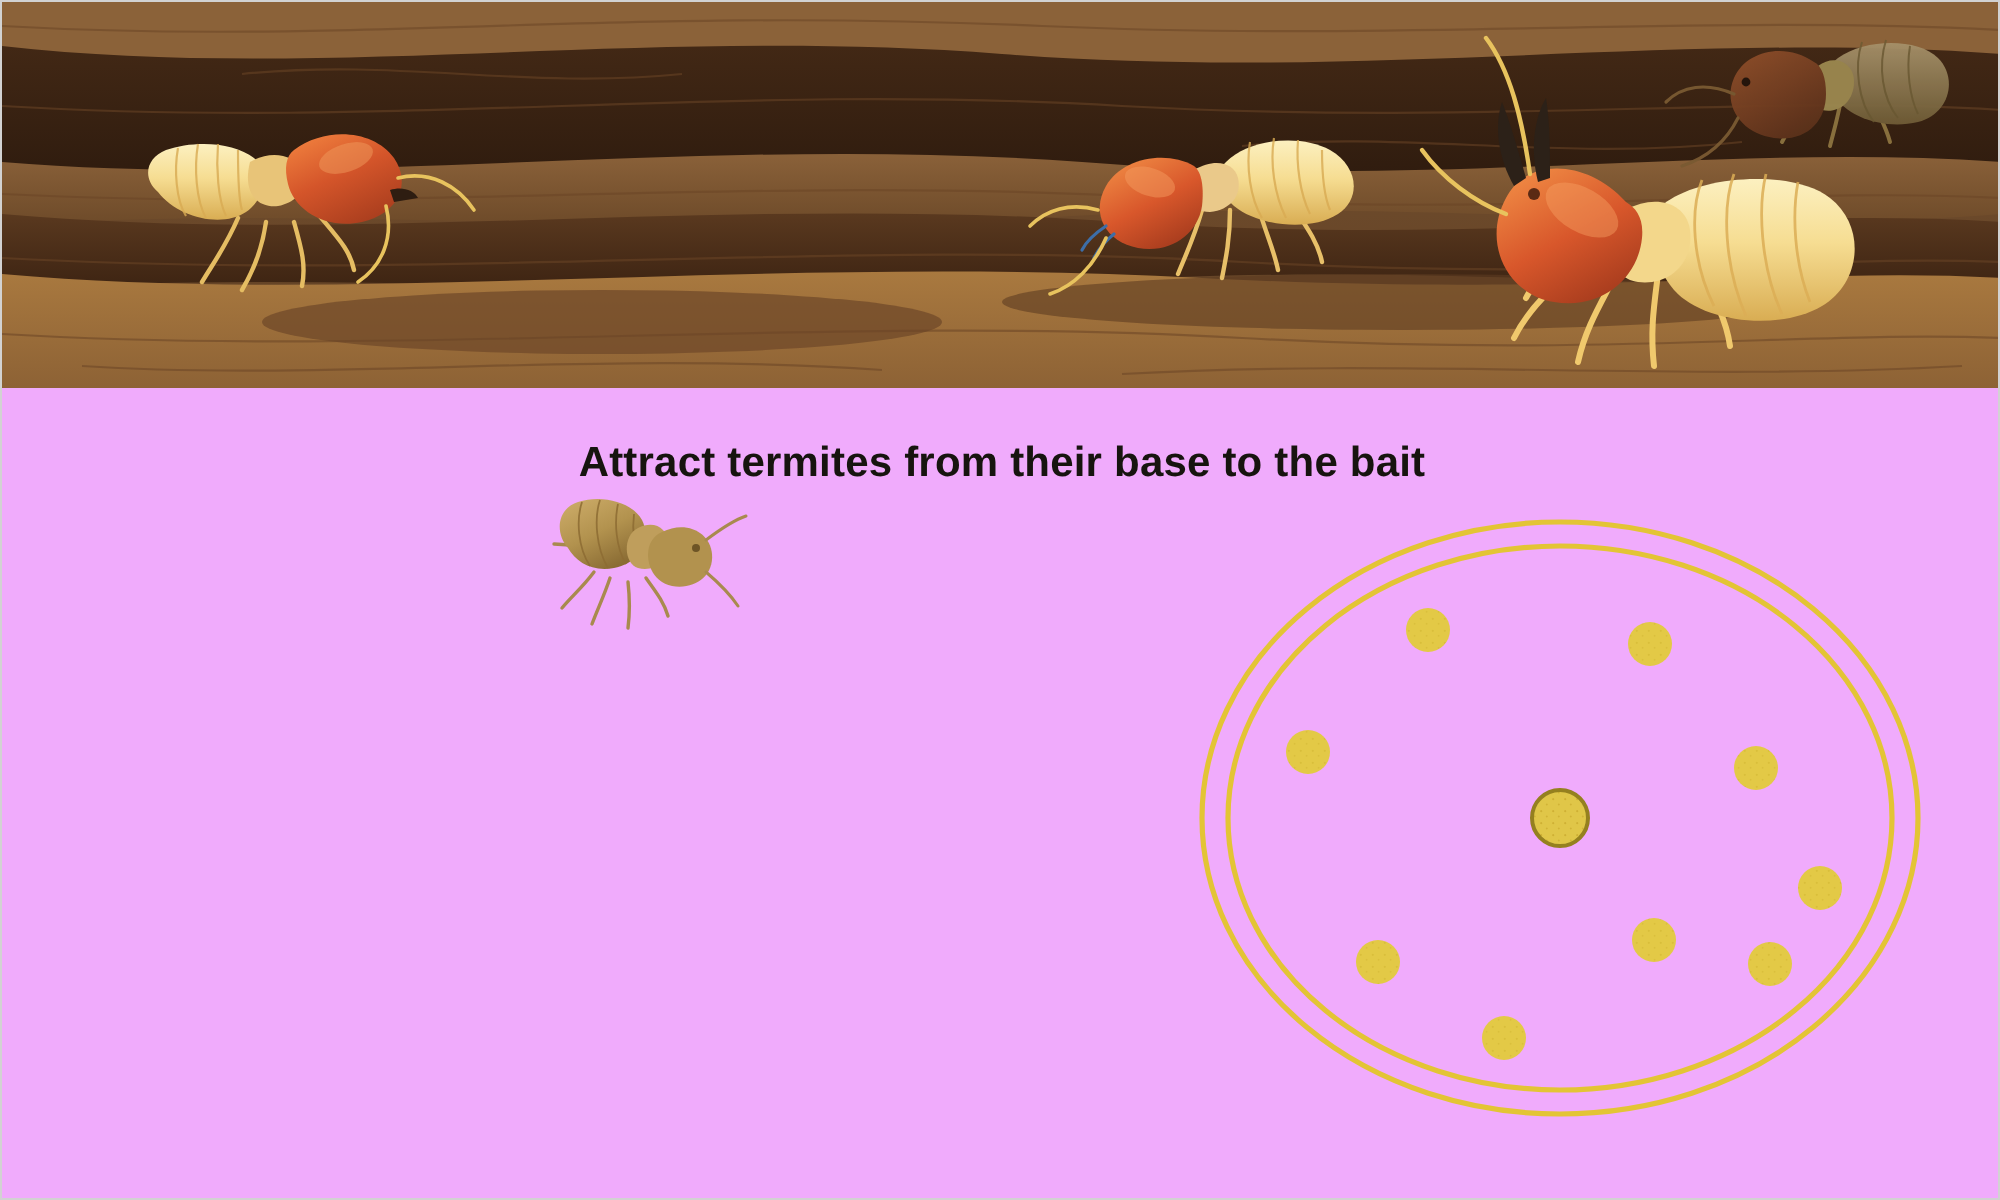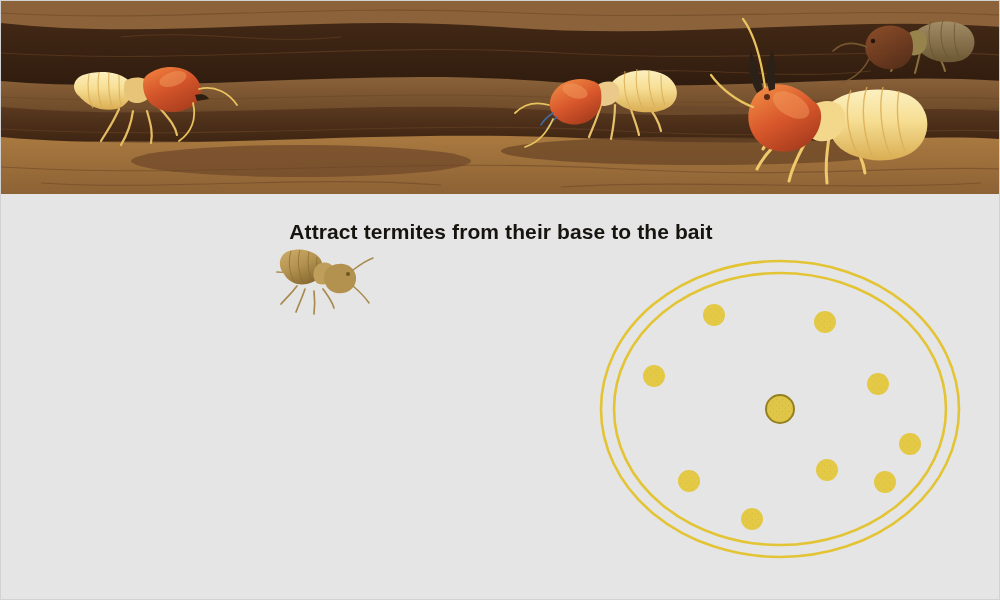--- a/index.html
+++ b/index.html
@@ -1,20 +1,20 @@
 <!DOCTYPE html>
 <html><head>
 <meta charset="utf-8">
 <style>
   html,body{margin:0;padding:0;background:#ffffff;}
   body{width:1000px;height:600px;overflow:hidden;
        font-family:"Liberation Sans","DejaVu Sans",sans-serif;}
 
   #card{position:relative;width:1000px;height:600px;box-sizing:border-box;
-        border:1px solid #d2d2d2;background:#e5e5e5;overflow:hidden;}
+        border:1px solid #d2d2d2;background:#f0abfc;overflow:hidden;}
 
   
   #banner{position:absolute;left:0;top:0;width:1000px;height:193px;overflow:hidden;
           background:#6f4a28;}
   #banner svg{display:block;width:1000px;height:193px;}
 
   
   #caption{position:absolute;left:0;top:218px;width:1000px;text-align:center;
            font-size:21px;font-weight:bold;color:#17140f;letter-spacing:.1px;
            line-height:26px;}

